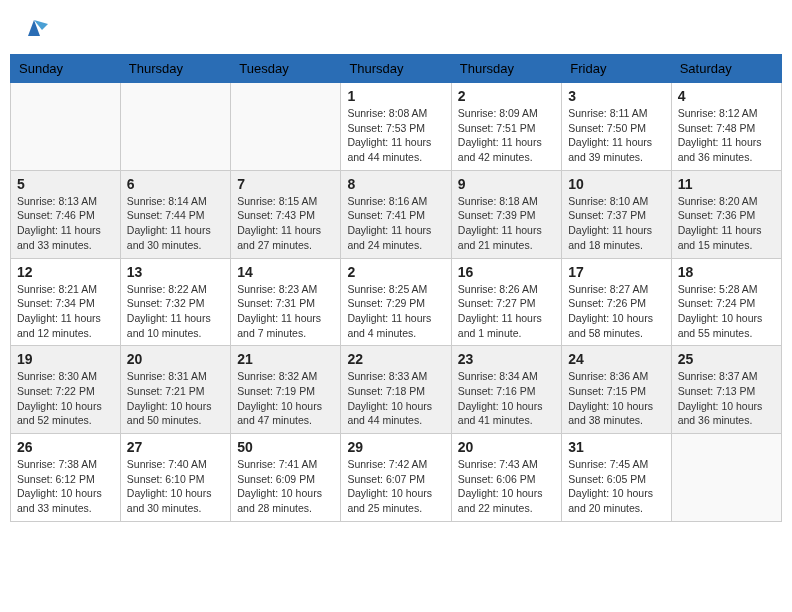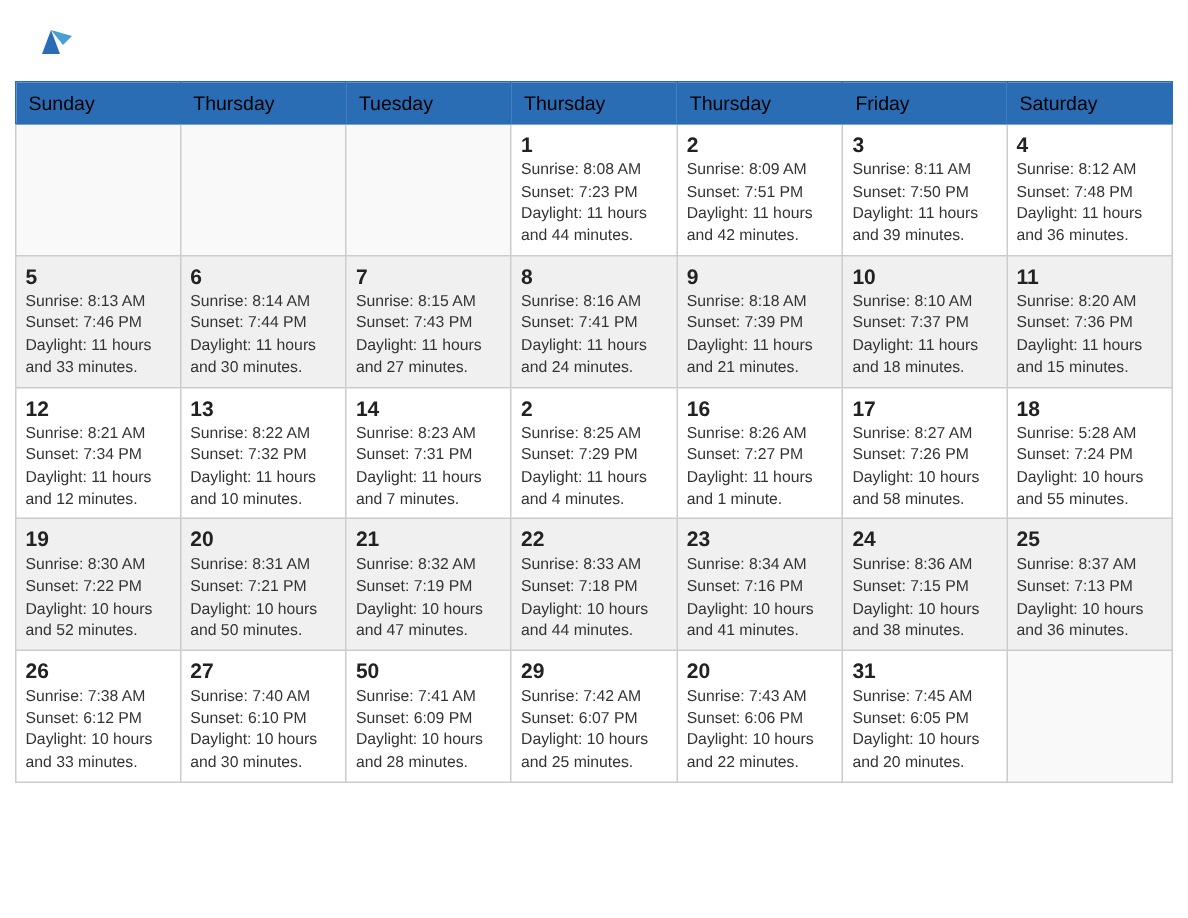--- a/index.html
+++ b/index.html
@@ -124,21 +124,21 @@
       </tr>
   </thead>
   <tbody id="calendar-body">
   <tr>
         <td class="empty"></td>
         <td class="empty"></td>
         <td class="empty"></td>
         <td>
           <span class="day-number">1</span>
           <div class="cell-text">Sunrise: 8:08 AM
-Sunset: 7:23 PM
+Sunset: 7:53 PM
 Daylight: 11 hours and 44 minutes.</div>
         </td>
         <td>
           <span class="day-number">2</span>
           <div class="cell-text">Sunrise: 8:09 AM
 Sunset: 7:51 PM
 Daylight: 11 hours and 42 minutes.</div>
         </td>
         <td>
           <span class="day-number">3</span>

